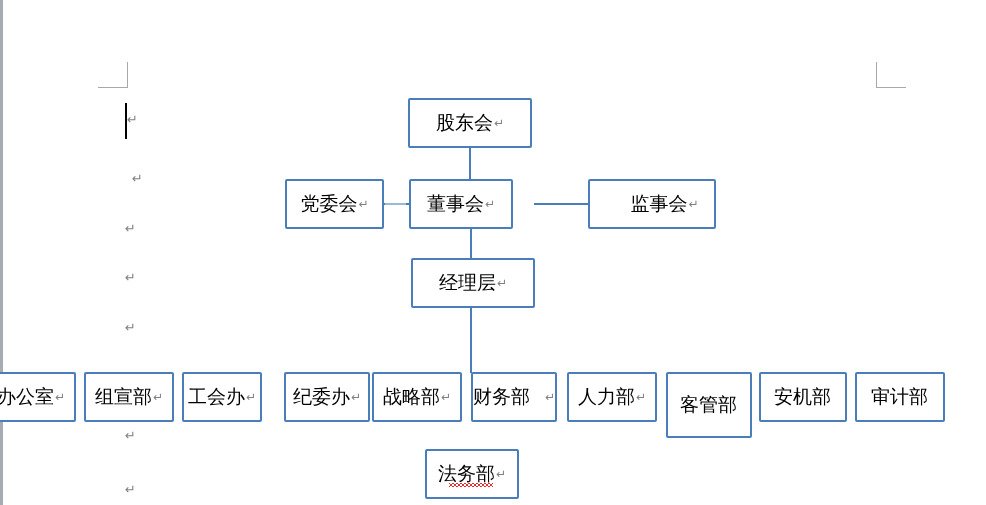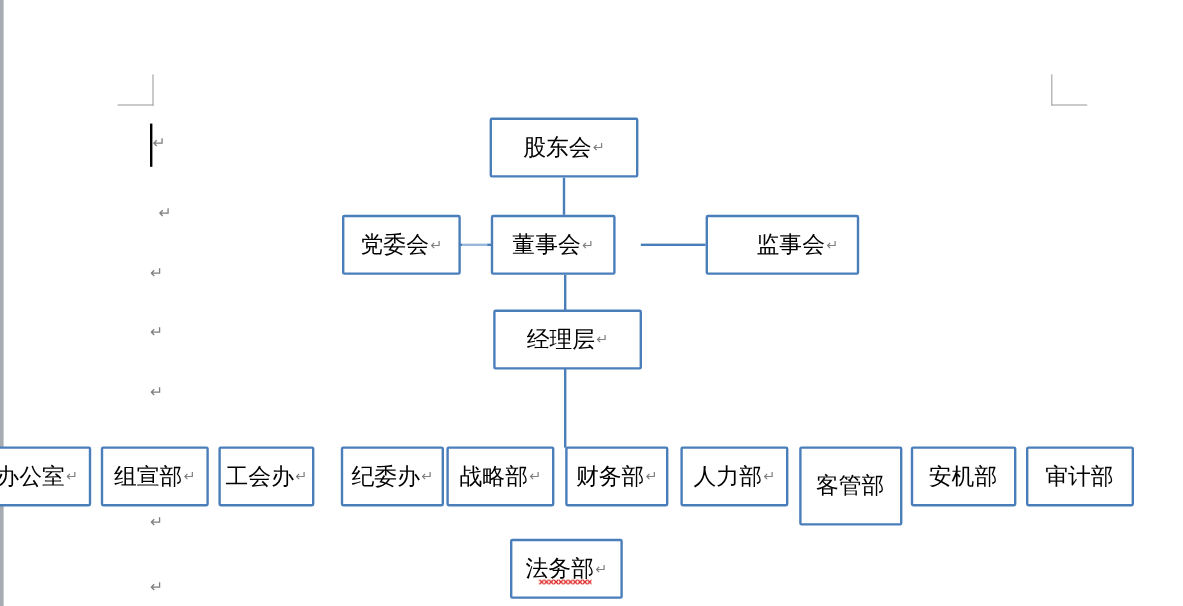--- a/index.html
+++ b/index.html
@@ -181,21 +181,21 @@
   <div class="node" style="left:272px; top:372px; width:86px; height:50px;margin-left:12px;">
     <span class="label">纪委办</span>
       <span class="pmark">↵</span>
   </div>
 
   <div class="node" style="left:372px; top:372px; width:90px; height:50px;">
     <span class="label">战略部</span>
       <span class="pmark">↵</span>
   </div>
 
-  <div class="node" style="left:471px; top:372px; width:86px; height:50px;">
+  <div class="node" style="left:471px; top:372px; width:86px; height:50px;justify-content:space-between;">
     <span class="label">财务部</span>
       <span class="pmark">↵</span>
   </div>
 
   <div class="node" style="left:567px; top:372px; width:90px; height:50px;">
     <span class="label">人力部</span>
       <span class="pmark">↵</span>
   </div>
 
   <div class="node" style="left:666px; top:372px; width:86px; height:66px;">

